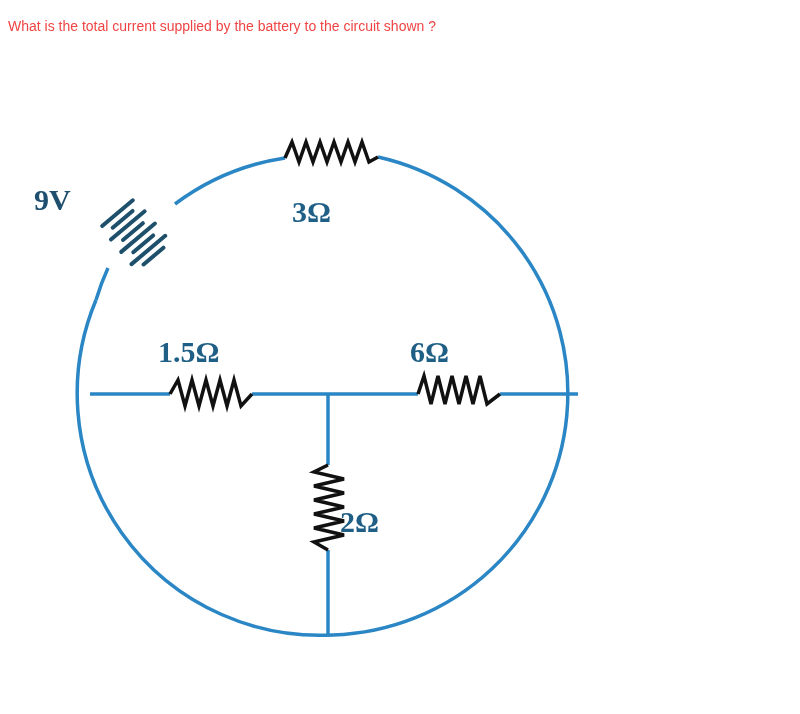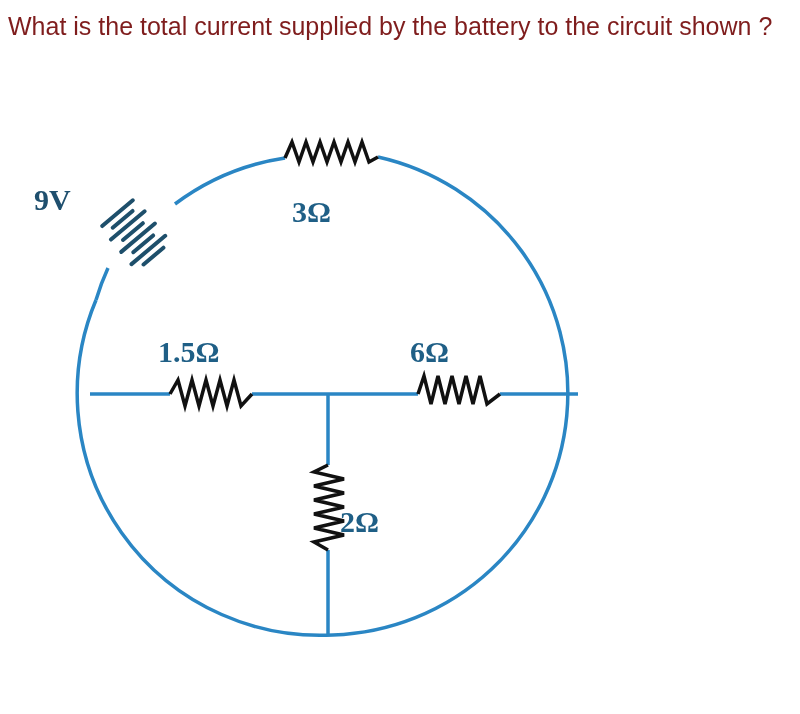--- a/index.html
+++ b/index.html
@@ -1,20 +1,20 @@
 <!DOCTYPE html>
 <html><head>
 <meta charset="utf-8">
 <style>
   html, body { margin: 0; padding: 0; background: #ffffff; }
   body { width: 800px; height: 714px; position: relative; overflow: hidden; }
   .question {
     position: absolute; left: 8px; top: 12px; width: 785px;
-    font-family: "Liberation Sans", sans-serif; font-size: 25px; line-height: 28px;
-    color: #7f1d1d;
+    font-family: "Liberation Sans", sans-serif; font-size: 14px; line-height: 28px;
+    color: #ef4444;
   }
   .diagram { position: absolute; left: 0; top: 80px; width: 800px; height: 634px; }
   .lbl { font-family: "Liberation Serif", serif; font-weight: bold; }
 </style>
 </head>
 <body>
 
 <div class="question">What is the total current supplied by the battery to the circuit shown ?</div>
 
 <svg class="diagram" viewBox="0 80 800 634" width="800" height="634">

